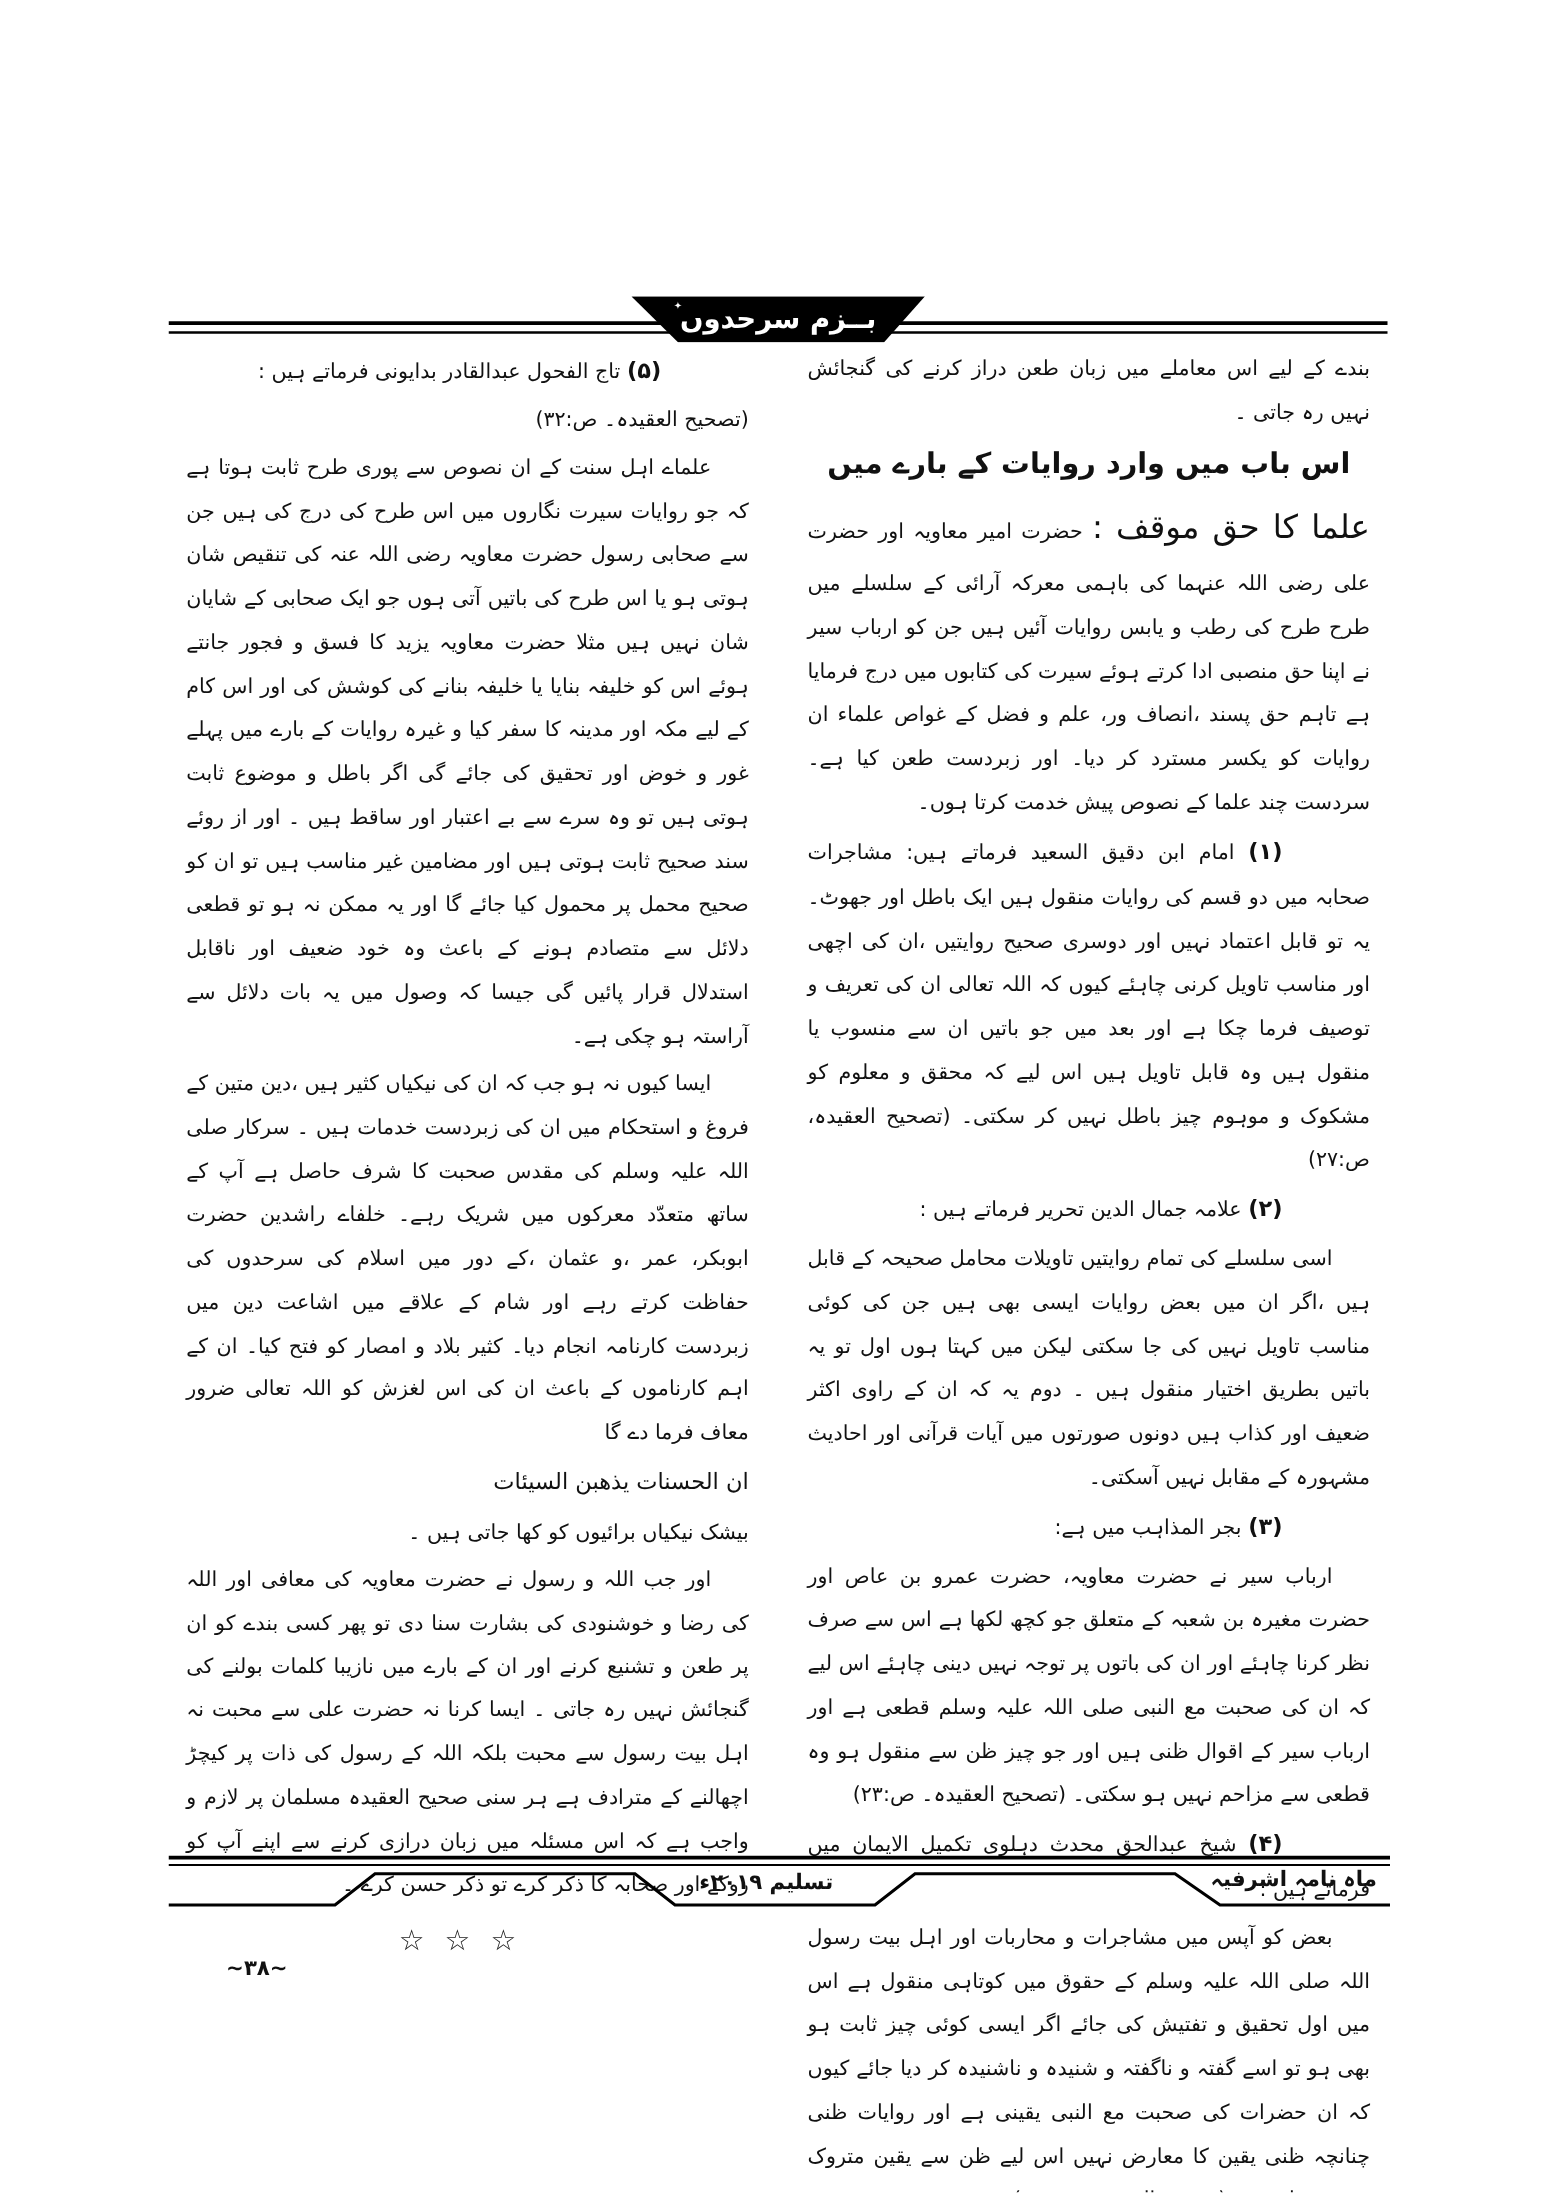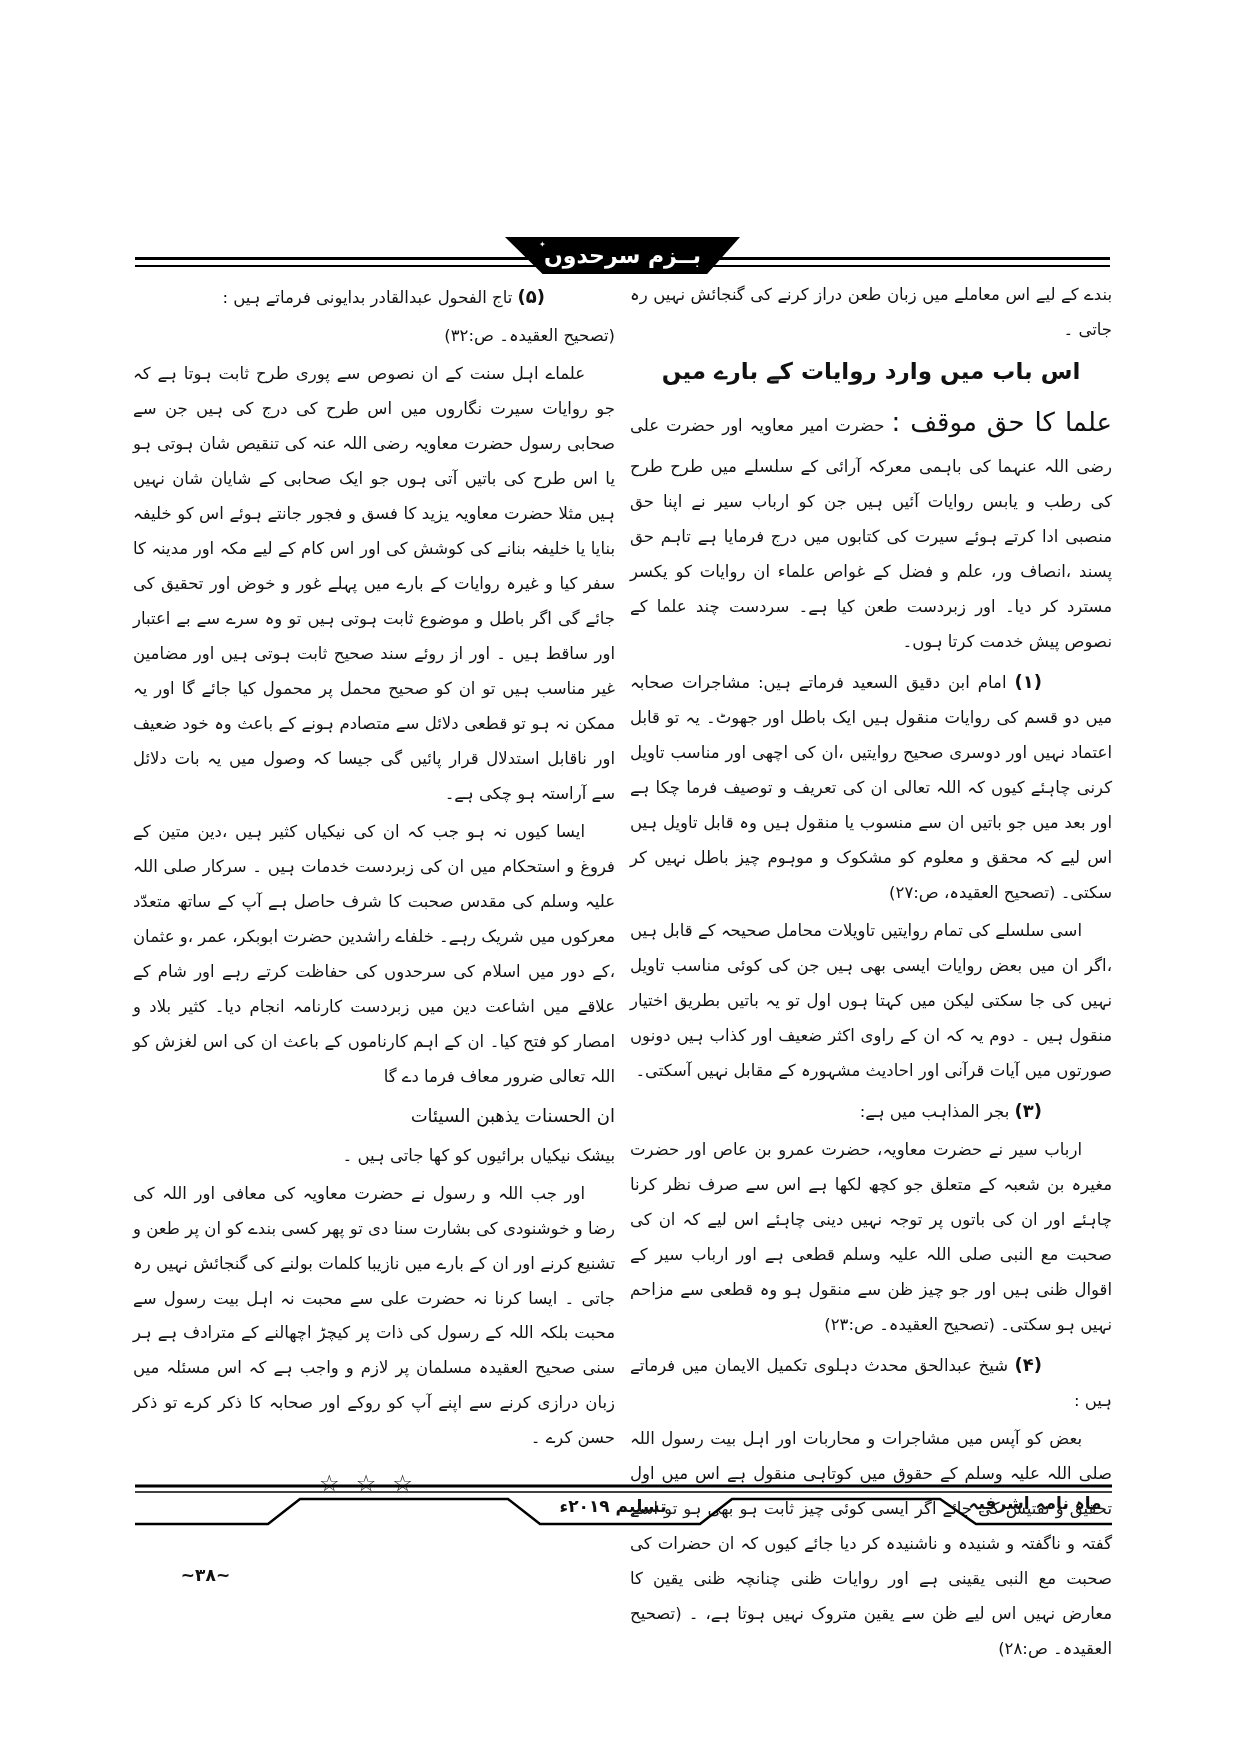--- a/index.html
+++ b/index.html
@@ -12,21 +12,21 @@
   .banner{position:absolute;top:237px;left:505px;width:235px;height:37px;background:#000;
           clip-path:polygon(0 0,100% 0,86% 100%,16% 100%);
           display:flex;align-items:center;justify-content:center;z-index:2;}
   .banner-title{color:#fff;font-weight:bold;font-size:22px;letter-spacing:2px;direction:rtl;}
   .banner-orn{position:absolute;left:34px;top:3px;color:#fff;font-size:8px;}
   
   .col{position:absolute;top:278px;width:482px;direction:rtl;text-align:justify;
        font-size:16.5px;line-height:2.12;}
   .col-right{right:128px;}
   .col-left{left:133px;}
-  .col p{margin:0 0 3px;}
+  .col p{margin:0 16px 3px;}
   .col p:empty{display:none;}
   .indent{text-indent:30px;}
   .marker{font-weight:bold;font-size:18px;}
   .marker-line{text-indent:70px;margin-top:5px;}
   .heading{font-weight:bold;font-size:23px;line-height:1.8;text-align:center;margin:6px 0 2px;}
   .lead{font-weight:normal;font-size:26px;}
   .arabic{text-align:right;font-size:18px;letter-spacing:1px;margin:6px 0;}
   .stars{text-align:center;font-size:23px;letter-spacing:16px;margin-top:30px;color:#222;}
   
   .footer-svg{position:absolute;left:0;top:1480px;}
@@ -47,20 +47,21 @@
     <span class="banner-title">بــزم سرحدوں</span>
   </div>
 
   <div class="col col-right">
     <p>بندے کے لیے اس معاملے میں زبان طعن دراز کرنے کی گنجائش نہیں رہ جاتی ۔</p>
     <p class="heading">اس باب میں وارد روایات کے بارے میں</p>
     <p><b class="lead">علما کا حق موقف :</b> <span>حضرت امیر معاویہ اور حضرت علی رضی اللہ عنہما کی باہمی معرکہ آرائی کے سلسلے میں طرح طرح کی رطب و یابس روایات آئیں ہیں جن کو ارباب سیر نے اپنا حق منصبی ادا کرتے ہوئے سیرت کی کتابوں میں درج فرمایا ہے تاہم حق پسند ،انصاف ور، علم و فضل کے غواص علماء ان روایات کو یکسر مسترد کر دیا۔ اور زبردست طعن کیا ہے۔ سردست چند علما کے نصوص پیش خدمت کرتا ہوں۔</span></p>
 
     <p class="marker-line"><b class="marker">(۱)</b> <span>امام ابن دقیق السعید فرماتے ہیں: مشاجرات صحابہ میں دو قسم کی روایات منقول ہیں ایک باطل اور جھوٹ۔ یہ تو قابل اعتماد نہیں اور دوسری صحیح روایتیں ،ان کی اچھی اور مناسب تاویل کرنی چاہئے کیوں کہ اللہ تعالی ان کی تعریف و توصیف فرما چکا ہے اور بعد میں جو باتیں ان سے منسوب یا منقول ہیں وہ قابل تاویل ہیں اس لیے کہ محقق و معلوم کو مشکوک و موہوم چیز باطل نہیں کر سکتی۔ (تصحیح العقیدہ، ص:۲۷)</span></p>
 
+    <p class="marker-line"><b class="marker">(۲)</b> <span>علامہ جمال الدین تحریر فرماتے ہیں :</span></p>
     <p class="indent">اسی سلسلے کی تمام روایتیں تاویلات محامل صحیحہ کے قابل ہیں ،اگر ان میں بعض روایات ایسی بھی ہیں جن کی کوئی مناسب تاویل نہیں کی جا سکتی لیکن میں کہتا ہوں اول تو یہ باتیں بطریق اختیار منقول ہیں ۔ دوم یہ کہ ان کے راوی اکثر ضعیف اور کذاب ہیں دونوں صورتوں میں آیات قرآنی اور احادیث مشہورہ کے مقابل نہیں آسکتی۔</p>
 
     <p class="marker-line"><b class="marker">(۳)</b> <span>بجر المذاہب میں ہے:</span></p>
     <p class="indent">ارباب سیر نے حضرت معاویہ، حضرت عمرو بن عاص اور حضرت مغیرہ بن شعبہ کے متعلق جو کچھ لکھا ہے اس سے صرف نظر کرنا چاہئے اور ان کی باتوں پر توجہ نہیں دینی چاہئے اس لیے کہ ان کی صحبت مع النبی صلی اللہ علیہ وسلم قطعی ہے اور ارباب سیر کے اقوال ظنی ہیں اور جو چیز ظن سے منقول ہو وہ قطعی سے مزاحم نہیں ہو سکتی۔ (تصحیح العقیدہ۔ ص:۲۳)</p>
 
     <p class="marker-line"><b class="marker">(۴)</b> <span>شیخ عبدالحق محدث دہلوی تکمیل الایمان میں فرماتے ہیں :</span></p>
     <p class="indent">بعض کو آپس میں مشاجرات و محاربات اور اہل بیت رسول اللہ صلی اللہ علیہ وسلم کے حقوق میں کوتاہی منقول ہے اس میں اول تحقیق و تفتیش کی جائے اگر ایسی کوئی چیز ثابت ہو بھی ہو تو اسے گفتہ و ناگفتہ و شنیدہ و ناشنیدہ کر دیا جائے کیوں کہ ان حضرات کی صحبت مع النبی یقینی ہے اور روایات ظنی چنانچہ ظنی یقین کا معارض نہیں اس لیے ظن سے یقین متروک نہیں ہوتا ہے، ۔ (تصحیح العقیدہ۔ ص:۲۸)</p>
   </div>
 
   <div class="col col-left">

